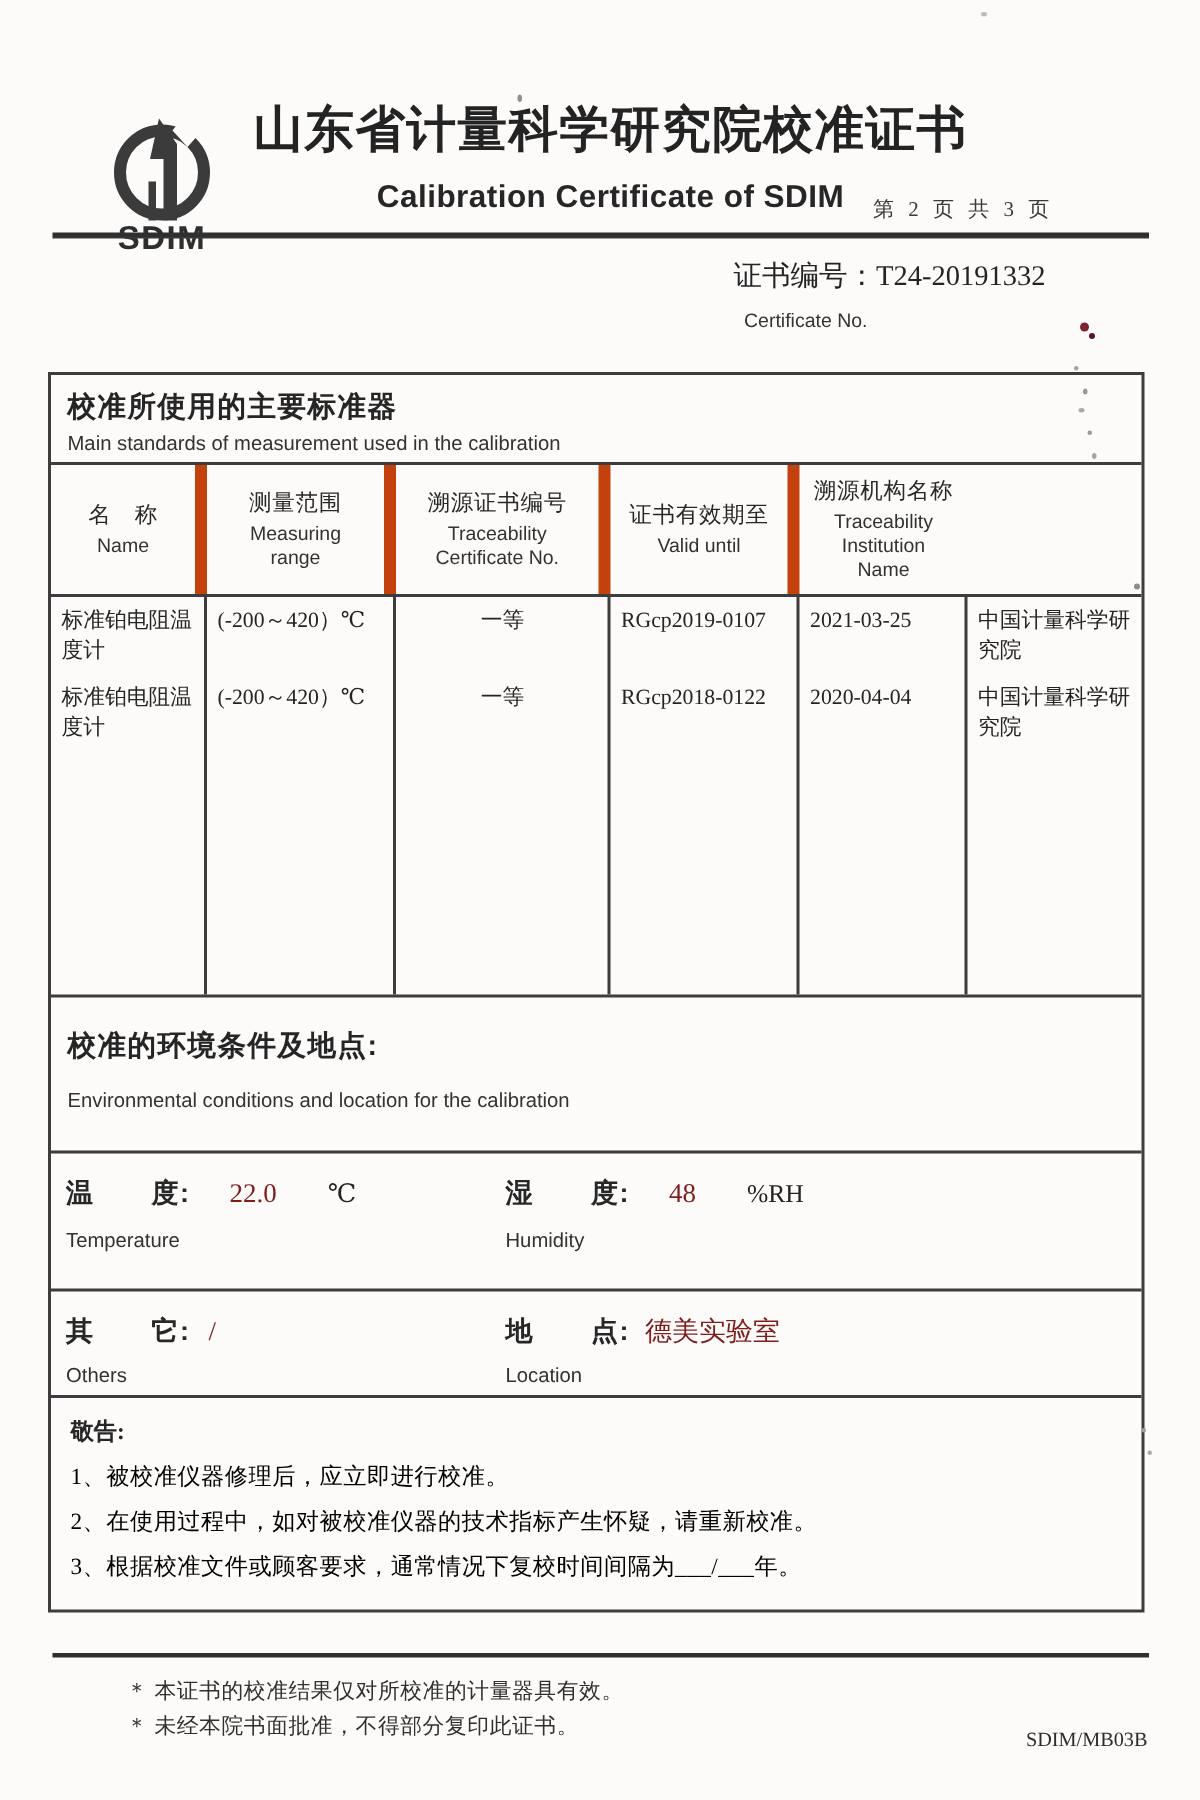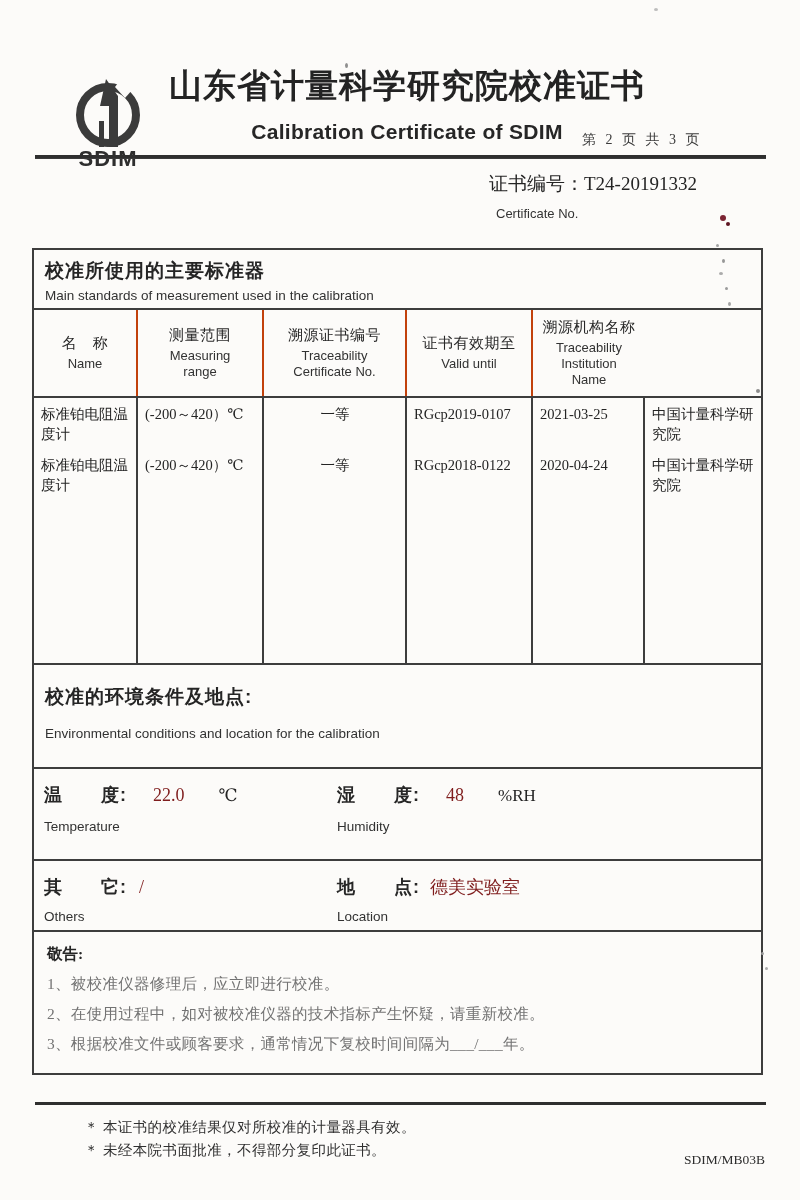--- a/index.html
+++ b/index.html
@@ -37,21 +37,21 @@
     border:2px solid #3d3d3d; display:flex; flex-direction:column;
   }
   .sec-title-zh { font-size:19px; font-weight:bold; color:#252525; letter-spacing:1px; }
   .sec-title-en { font-size:13.5px; color:#323232; margin-top:4px; }
 
   .sec1-title { height:60px; border-bottom:2px solid #3d3d3d; padding:8px 0 0 11px; }
 
   .grid-cols { display:grid; grid-template-columns:104px 126px 143px 126px 112px 1fr; }
   .std-thead { height:88px; border-bottom:2px solid #3d3d3d; }
   .std-th {
-    border-right:2px solid #c2410c; display:flex; flex-direction:column;
+    border-right:8px solid #c2410c; display:flex; flex-direction:column;
     align-items:center; justify-content:center; text-align:center; padding:2px 6px;
   }
   .std-th:last-child { border-right:none; }
   .std-th .zh { font-size:15px; color:#282828; letter-spacing:.5px; }
   .std-th .en { font-size:13px; color:#323232; margin-top:3px; white-space:pre-line; line-height:1.25; }
 
   .std-tbody { height:265px;border-radius:13px; }
   .std-col { border-right:2px solid #3d3d3d; display:flex; flex-direction:column; }
   .std-col:last-child { border-right:none; }
   .std-entry {
@@ -75,21 +75,21 @@
   .env-label { font-size:18px; font-weight:bold; color:#272727; letter-spacing:1px; }
   .env-value { font-family:"Liberation Serif","DejaVu Serif",serif; font-size:18px; color:#7f1d1d; margin-left:26px; }
   .env-unit  { font-family:"Liberation Serif","DejaVu Serif",serif; font-size:17px; color:#242424; margin-left:34px; }
   .env-en { font-size:13.5px; color:#323232; margin-top:12px; }
   .env-row2 .env-en { margin-top:10px; }
   .env-value.slash { margin-left:12px; }
   .env-value.loc { margin-left:10px; font-size:18px; }
 
   .notice { flex:1; border-top:2px solid #3d3d3d; padding:12px 0 0 13px; }
   .notice-title { font-family:"Liberation Serif","DejaVu Serif",serif; font-size:15.5px; font-weight:bold; color:#262626; }
-  .notice-item { font-family:"Liberation Serif","DejaVu Serif",serif; font-size:15.5px; color:#737373; margin-top:9px; letter-spacing:.3px; }
+  .notice-item { font-family:"Liberation Serif","DejaVu Serif",serif; font-size:15.5px; color:#000000; margin-top:9px; letter-spacing:.3px; }
 
   
   .footer-rule { position:absolute; left:35px; top:1102px; width:731px; height:3px; background:#2f2f2f; }
   .footnotes { position:absolute; left:84px; top:1114px; }
   .footnote { font-family:"Liberation Serif","DejaVu Serif",serif; font-size:14.5px; color:#303030; margin-top:4px; letter-spacing:.4px; }
   .form-code {
     position:absolute; left:595px; top:1152px; width:170px; text-align:right;
     font-family:"Liberation Serif","DejaVu Serif",serif; font-size:13.5px; color:#2c2c2c;
   }
 
@@ -172,21 +172,21 @@
       <div class="std-col">
         <div class="std-entry center">一等</div>
         <div class="std-entry center">一等</div>
       </div>
       <div class="std-col">
         <div class="std-entry nowrap">RGcp2019-0107</div>
         <div class="std-entry nowrap">RGcp2018-0122</div>
       </div>
       <div class="std-col">
         <div class="std-entry nowrap">2021-03-25</div>
-        <div class="std-entry nowrap">2020-04-24</div>
+        <div class="std-entry nowrap">2020-04-04</div>
       </div>
       <div class="std-col">
         <div class="std-entry">中国计量科学研究院</div>
         <div class="std-entry">中国计量科学研究院</div>
       </div>
     </div>
 
     <div class="sec2-title">
       <div class="sec-title-zh">校准的环境条件及地点:</div>
       <div class="sec-title-en">Environmental conditions and location for the calibration</div>

